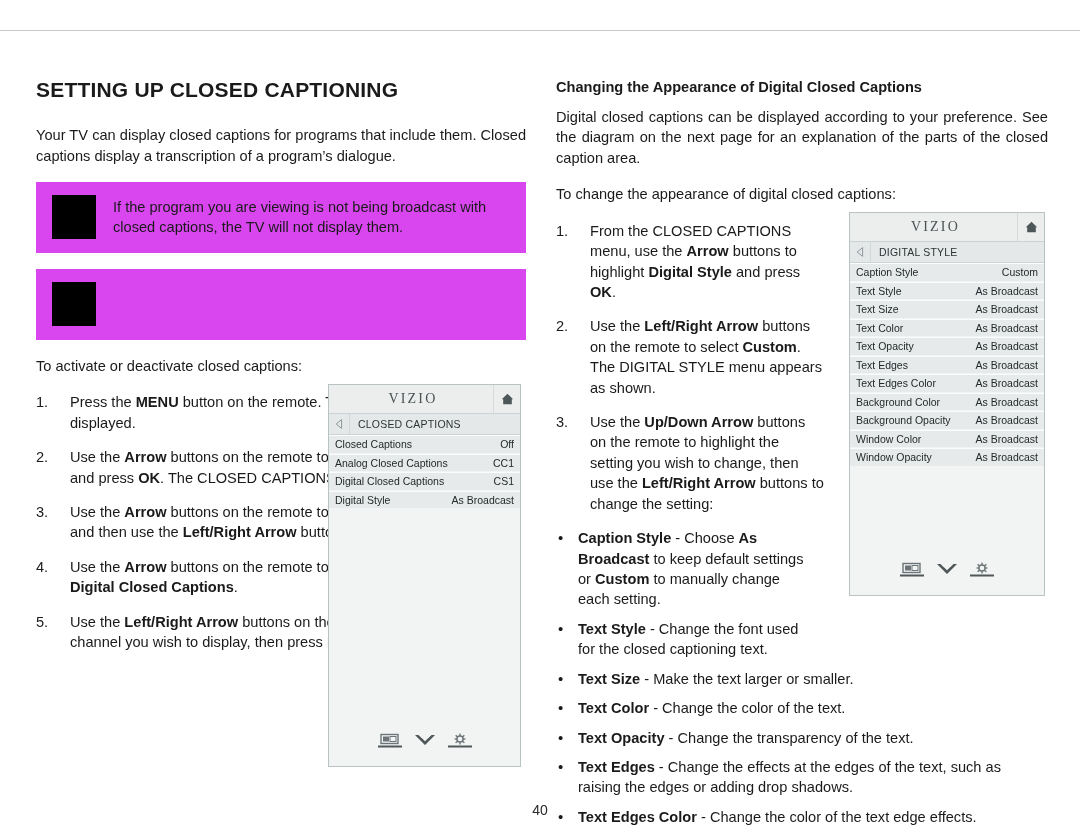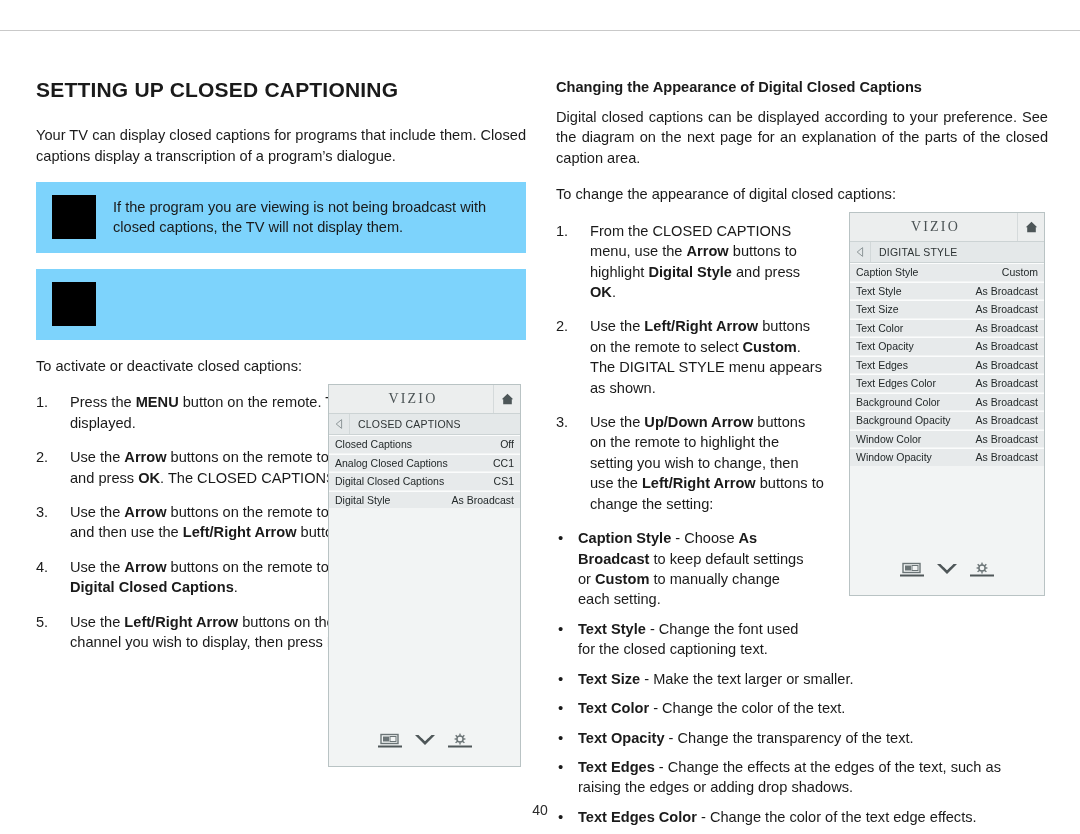--- a/index.html
+++ b/index.html
@@ -60,21 +60,21 @@
 
   h2.sub-title {
     font-size: 14.6px;
     font-weight: bold;
     margin: 0 0 10px 0;
     line-height: 1.3;
   }
 
   
   .note {
-    background: #7dd3fc;
+    background: #d946ef;
     display: flex;
     align-items: flex-start;
     padding: 13px 16px 14px 16px;
     margin-bottom: 16px;
     box-sizing: border-box;
   }
   .note-icon {
     width: 44px;
     height: 44px;
     background: #000000;

